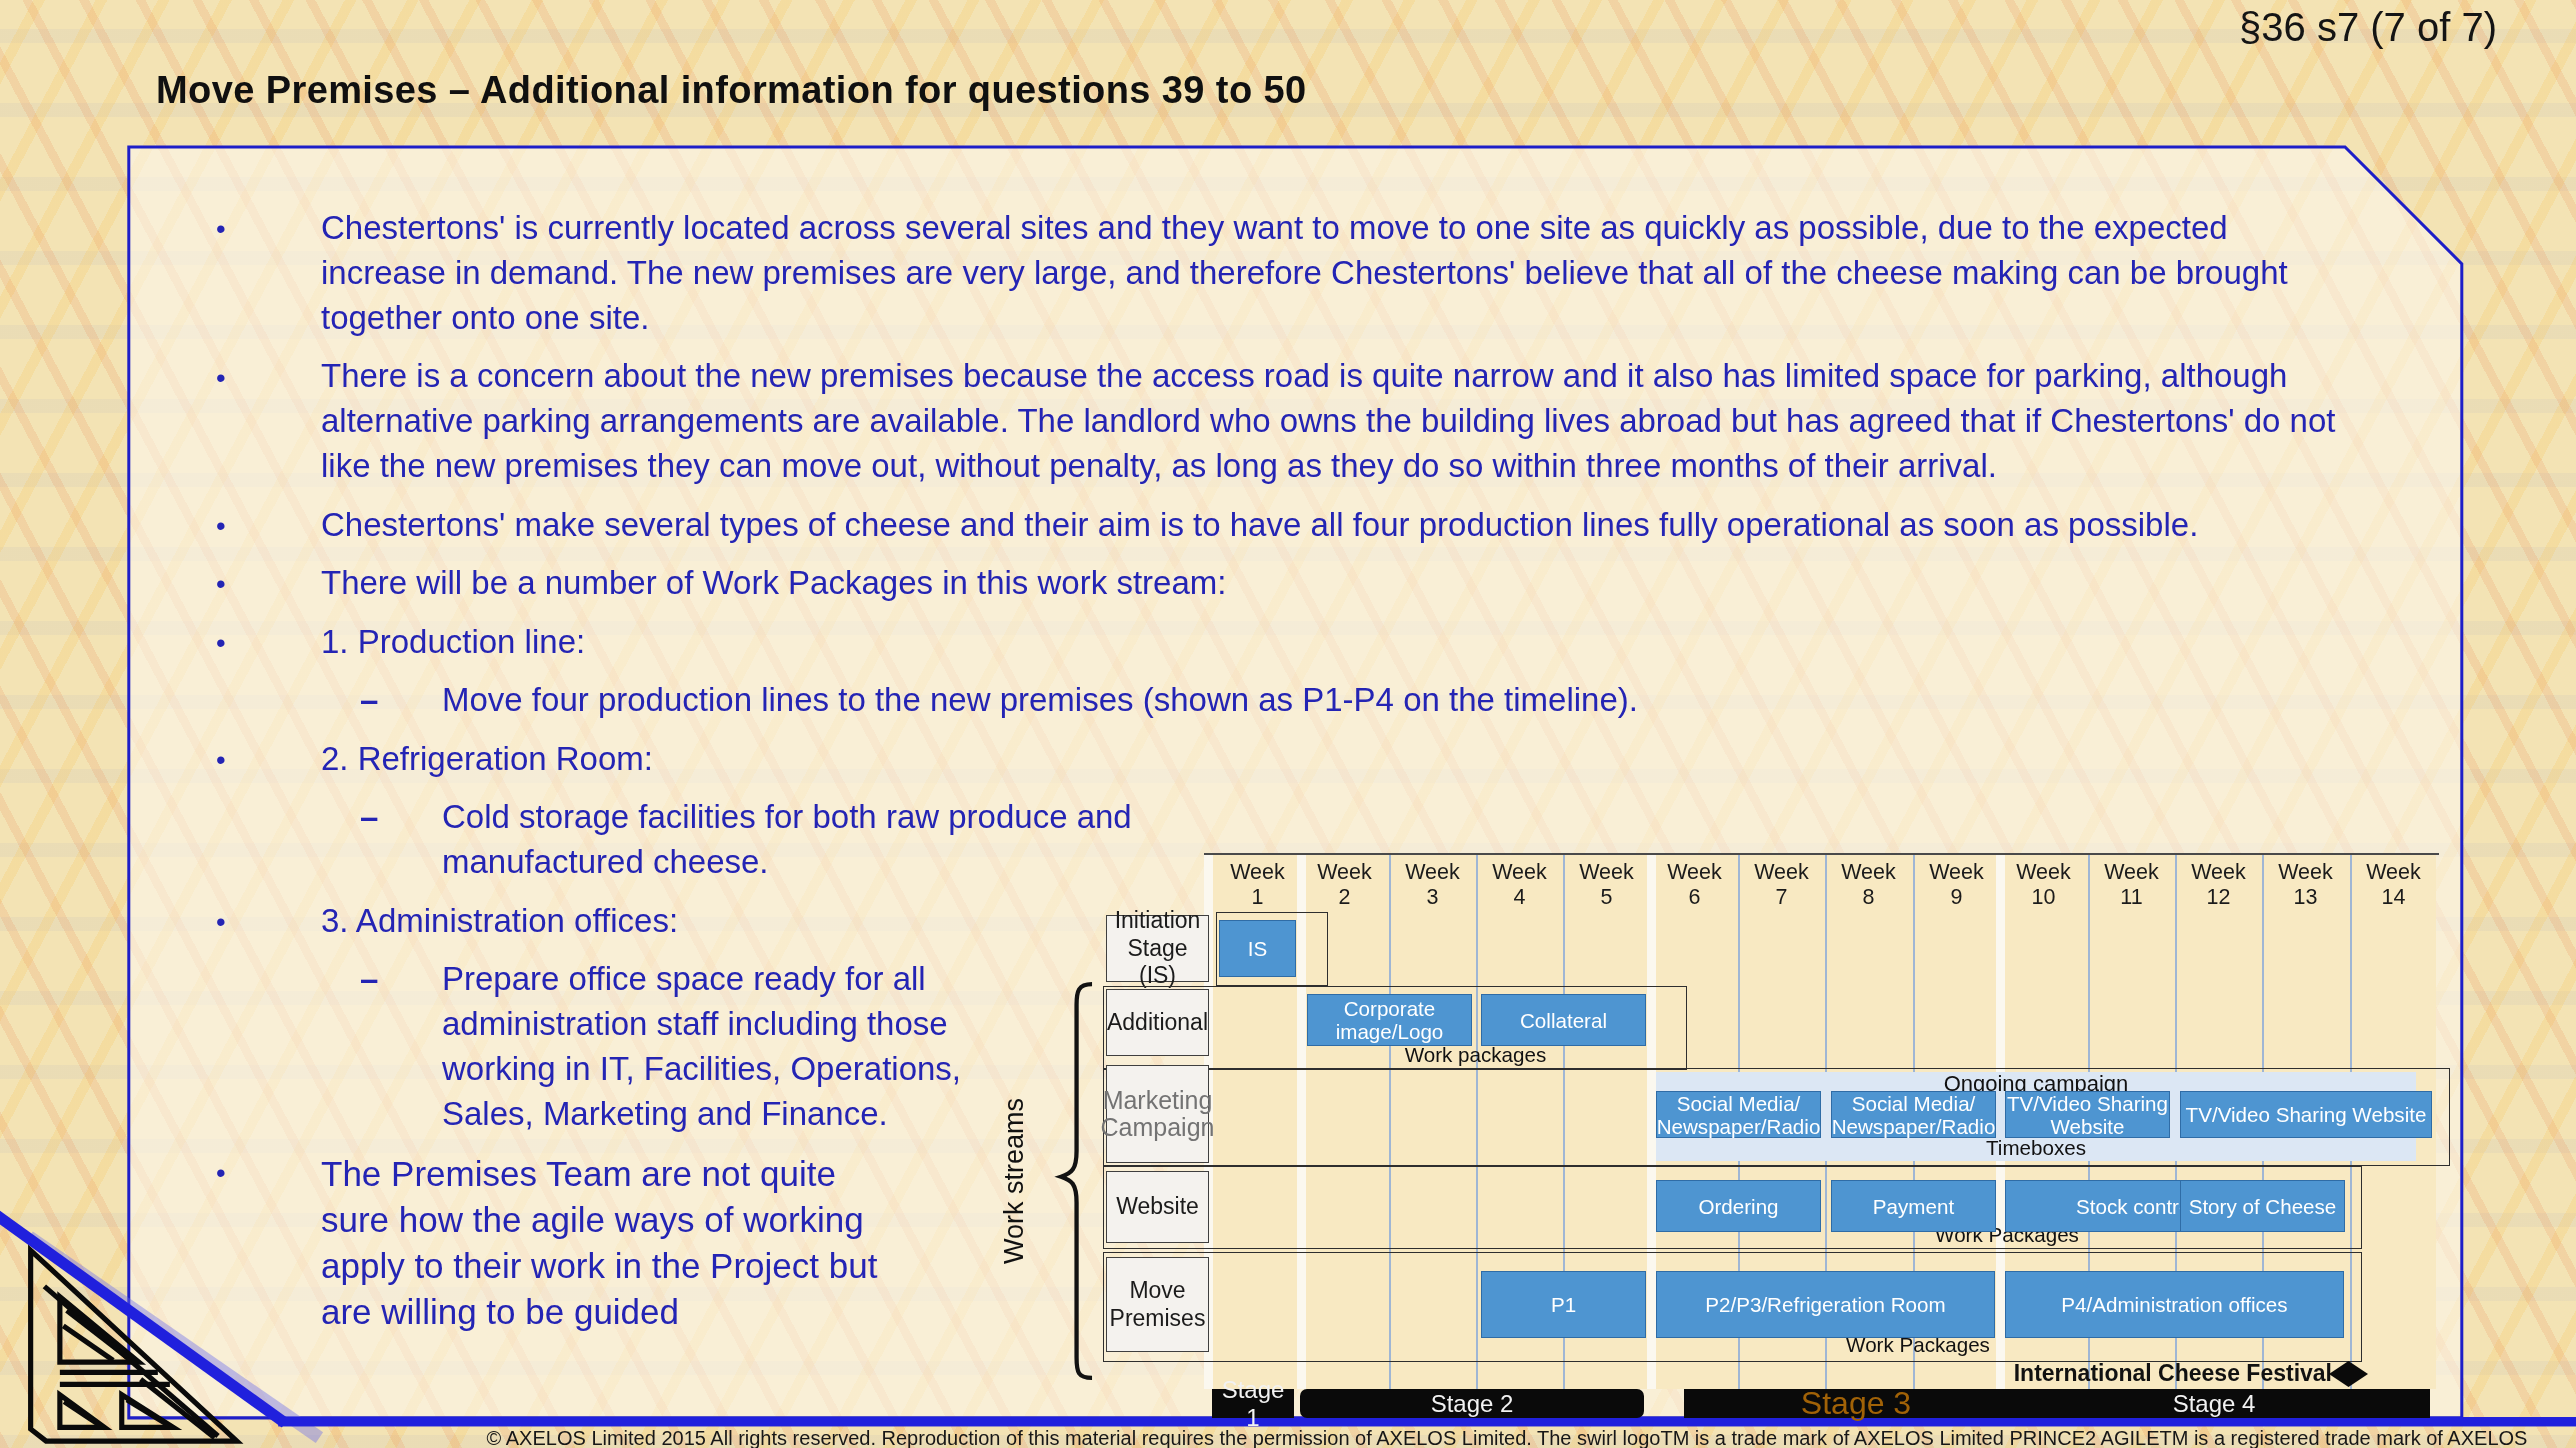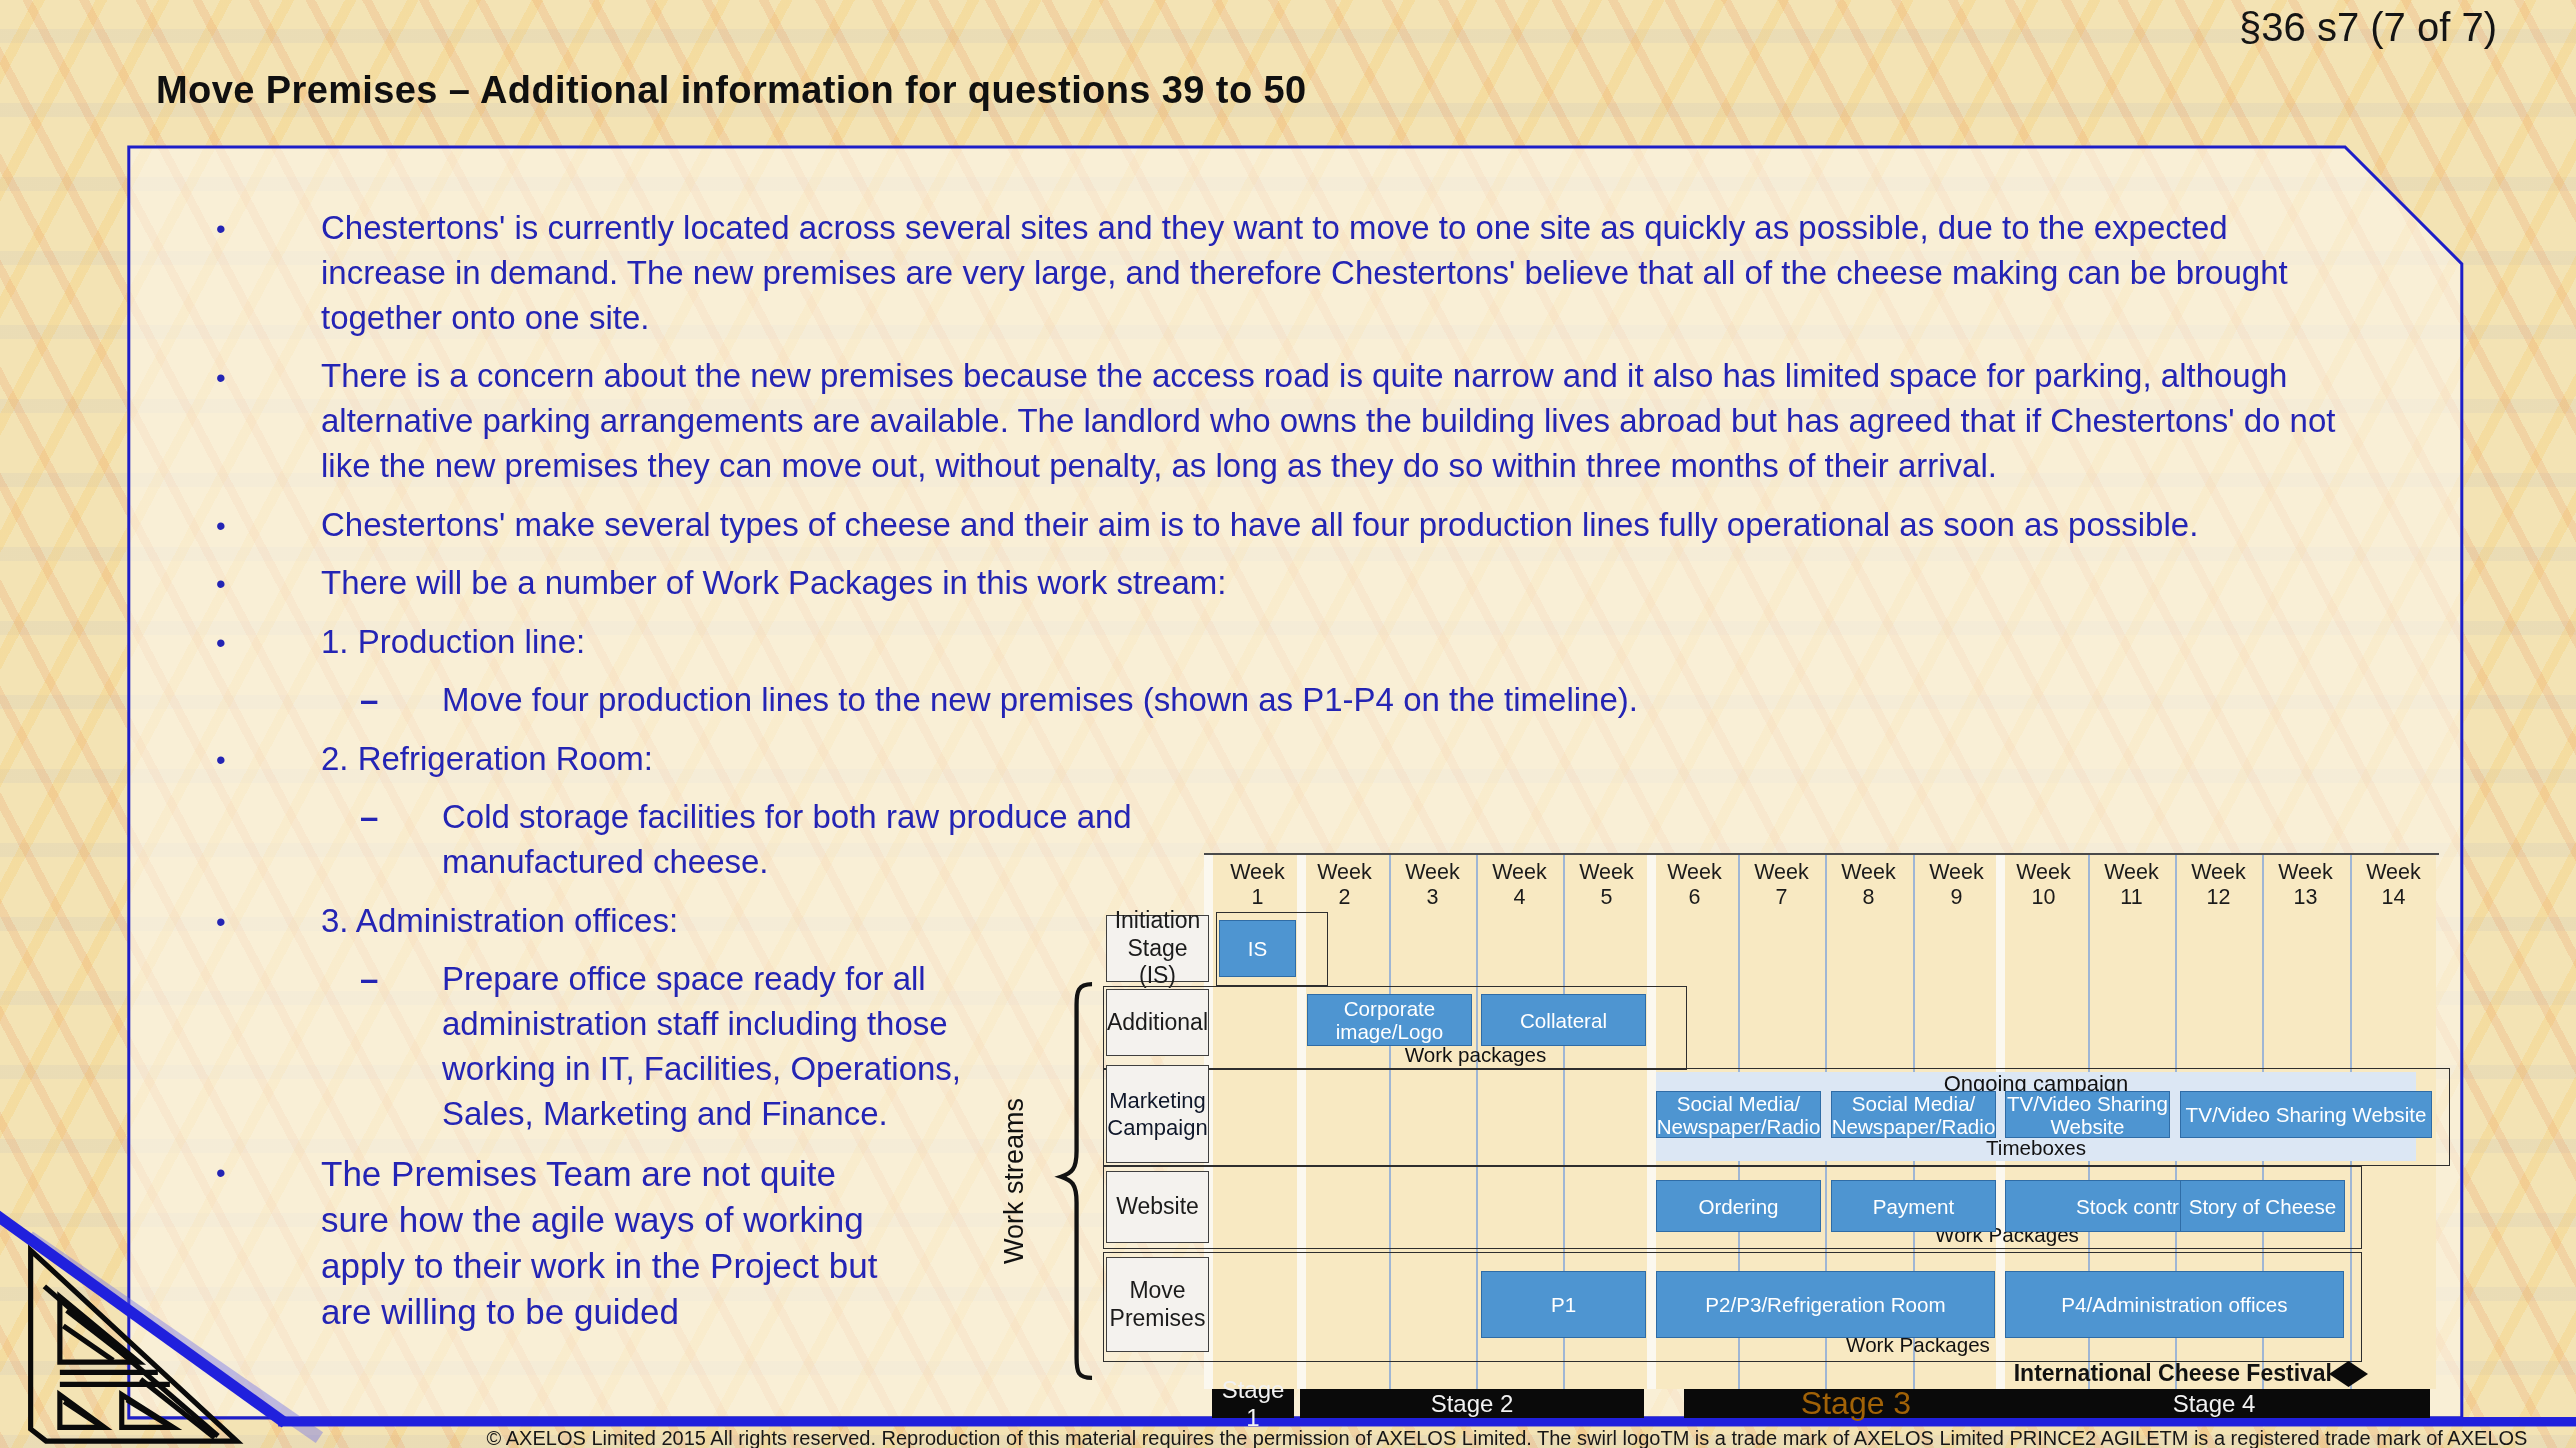--- a/index.html
+++ b/index.html
@@ -166,21 +166,21 @@
       <div class="abs" style="left: 1103px; top: 986px; width: 582px; height: 82px; border: 1.7px solid rgb(46, 46, 46);"></div>
       <div class="abs g-txt" style="left: 1304px; top: 1044px; width: 343px; height: 22px; color: rgb(17, 17, 17); font-size: 20.6px;">Work packages</div>
       <div class="abs g-txt" style="left: 1106px; top: 989px; width: 101px; height: 65px; background: rgb(244, 242, 238); border: 1.7px solid rgb(63, 63, 63); color: rgb(27, 27, 27); font-size: 23px; line-height: 27.5px;">Additional</div>
       <div class="abs g-txt" style="left: 1307px; top: 994px; width: 163px; height: 50px; background: rgb(78, 149, 209); border: 1.7px solid rgb(47, 108, 166); color: rgb(255, 255, 255); font-size: 20.6px; line-height: 23px;">Corporate
 image/Logo</div>
       <div class="abs g-txt" style="left: 1481px; top: 994px; width: 163px; height: 50px; background: rgb(78, 149, 209); border: 1.7px solid rgb(47, 108, 166); color: rgb(255, 255, 255); font-size: 20.6px; line-height: 23px;">Collateral</div>
       <div class="abs" style="left: 1103px; top: 1068px; width: 1345px; height: 96px; border: 1.7px solid rgb(46, 46, 46);"></div>
       <div class="abs" style="left: 1656px; top: 1072px; width: 760px; height: 89px; background: rgb(220, 231, 244);"></div>
       <div class="abs g-txt" style="left: 1656px; top: 1073px; width: 760px; height: 22px; color: rgb(17, 17, 17); font-size: 22px;">Ongoing campaign</div>
       <div class="abs g-txt" style="left: 1656px; top: 1137px; width: 760px; height: 22px; color: rgb(17, 17, 17); font-size: 20.6px;">Timeboxes</div>
-      <div class="abs g-txt" style="left: 1106px; top: 1065px; width: 101px; height: 96px; background: rgb(244, 242, 238); border: 1.7px solid rgb(63, 63, 63); color: #0f172a; font-size: 22px; line-height: 27.5px;">Marketing Campaign</div>
+      <div class="abs g-txt" style="left: 1106px; top: 1065px; width: 101px; height: 96px; background: rgb(244, 242, 238); border: 1.7px solid rgb(63, 63, 63); color: #737373; font-size: 25px; line-height: 27.5px;">Marketing Campaign</div>
       <div class="abs g-txt" style="left: 1656px; top: 1091px; width: 163px; height: 45px; background: rgb(78, 149, 209); border: 1.7px solid rgb(47, 108, 166); color: rgb(255, 255, 255); font-size: 20.6px; line-height: 23px;">Social Media/
 Newspaper/Radio</div>
       <div class="abs g-txt" style="left: 1831px; top: 1091px; width: 163px; height: 45px; background: rgb(78, 149, 209); border: 1.7px solid rgb(47, 108, 166); color: rgb(255, 255, 255); font-size: 20.6px; line-height: 23px;">Social Media/
 Newspaper/Radio</div>
       <div class="abs g-txt" style="left: 2005px; top: 1091px; width: 163px; height: 45px; background: rgb(78, 149, 209); border: 1.7px solid rgb(47, 108, 166); color: rgb(255, 255, 255); font-size: 20.6px; line-height: 23px;">TV/Video Sharing
 Website</div>
       <div class="abs g-txt" style="left: 2180px; top: 1091px; width: 250px; height: 45px; background: rgb(78, 149, 209); border: 1.7px solid rgb(47, 108, 166); color: rgb(255, 255, 255); font-size: 20.6px; line-height: 23px;">TV/Video Sharing Website</div>
       <div class="abs" style="left: 1103px; top: 1166px; width: 1257px; height: 81px; border: 1.7px solid rgb(46, 46, 46);"></div>
       <div class="abs g-txt" style="left: 1656px; top: 1224px; width: 702px; height: 22px; color: rgb(17, 17, 17); font-size: 20.6px;">Work Packages</div>
       <div class="abs g-txt" style="left: 1106px; top: 1171px; width: 101px; height: 70px; background: rgb(244, 242, 238); border: 1.7px solid rgb(63, 63, 63); color: rgb(27, 27, 27); font-size: 23px; line-height: 27.5px;">Website</div>
@@ -190,21 +190,21 @@
       <div class="abs g-txt" style="left: 2180px; top: 1180px; width: 163px; height: 50px; background: rgb(78, 149, 209); border: 1.7px solid rgb(47, 108, 166); color: rgb(255, 255, 255); font-size: 20.6px; line-height: 23px;">Story of Cheese</div>
       <div class="abs" style="left: 1103px; top: 1252px; width: 1257px; height: 108px; border: 1.7px solid rgb(46, 46, 46);"></div>
       <div class="abs g-txt" style="left: 1479px; top: 1334px; width: 878px; height: 22px; color: rgb(17, 17, 17); font-size: 20.6px;">Work Packages</div>
       <div class="abs g-txt" style="left: 1106px; top: 1257px; width: 101px; height: 93px; background: rgb(244, 242, 238); border: 1.7px solid rgb(63, 63, 63); color: rgb(27, 27, 27); font-size: 23px; line-height: 27.5px;">Move Premises</div>
       <div class="abs g-txt" style="left: 1481px; top: 1271px; width: 163px; height: 65px; background: rgb(78, 149, 209); border: 1.7px solid rgb(47, 108, 166); color: rgb(255, 255, 255); font-size: 20.6px; line-height: 23px;">P1</div>
       <div class="abs g-txt" style="left: 1656px; top: 1271px; width: 337px; height: 65px; background: rgb(78, 149, 209); border: 1.7px solid rgb(47, 108, 166); color: rgb(255, 255, 255); font-size: 20.6px; line-height: 23px;">P2/P3/Refrigeration Room</div>
       <div class="abs g-txt" style="left: 2005px; top: 1271px; width: 337px; height: 65px; background: rgb(78, 149, 209); border: 1.7px solid rgb(47, 108, 166); color: rgb(255, 255, 255); font-size: 20.6px; line-height: 23px;">P4/Administration offices</div>
       <div class="abs" style="left: 2006px; top: 1360px; width: 326px; height: 26px; text-align: right; color: rgb(17, 17, 17); font-size: 23px; font-weight: bold;">International Cheese Festival</div>
       <div class="abs" style="left: 2329px; top: 1361px; width: 39px; height: 26px; background: rgb(10, 10, 10); clip-path: polygon(50% 0px, 100% 50%, 50% 100%, 0px 50%);"></div>
       <div class="abs g-txt" style="left: 1212px; top: 1389px; width: 82px; height: 29px; background: rgb(10, 10, 10); color: rgb(242, 242, 242); font-size: 24px;">Stage 1</div>
-      <div class="abs g-txt" style="left: 1300px; top: 1389px; width: 344px; height: 29px; background: rgb(10, 10, 10); color: rgb(242, 242, 242); font-size: 24px;">Stage 2</div>
+      <div class="abs g-txt" style="left: 1300px; top: 1389px; width: 344px; height: 29px; background: rgb(10, 10, 10); color: rgb(242, 242, 242); font-size: 24px; border-radius: 7px;">Stage 2</div>
       <div class="abs g-txt" style="left: 1649px; top: 1389px; width: 344px; height: 29px; background: rgb(10, 10, 10); color: #a16207; font-size: 32px; margin-left: 35px;">Stage 3</div>
       <div class="abs g-txt" style="left: 1998px; top: 1389px; width: 432px; height: 29px; background: rgb(10, 10, 10); color: rgb(242, 242, 242); font-size: 24px;">Stage 4</div>
     </div>
 
   <svg class="abs" style="left:1054px;top:979px;width:52px;height:404px;" viewBox="0 0 60 470" xmlns="http://www.w3.org/2000/svg">
     <path d="M44,6 C28,6 26,14 26,30 L26,200 C26,222 20,226 8,230 C20,234 26,238 26,260 L26,440 C26,458 28,464 44,464" fill="none" stroke="#121212" stroke-width="5"></path>
   </svg>
   <div id="workstreams-label" class="abs">Work streams</div>
 
   <div id="footer-text" class="abs">© AXELOS Limited 2015 All rights reserved. Reproduction of this material requires the permission of AXELOS Limited. The swirl logoTM is a trade mark of AXELOS Limited PRINCE2 AGILETM is a registered trade mark of AXELOS Limited</div>

